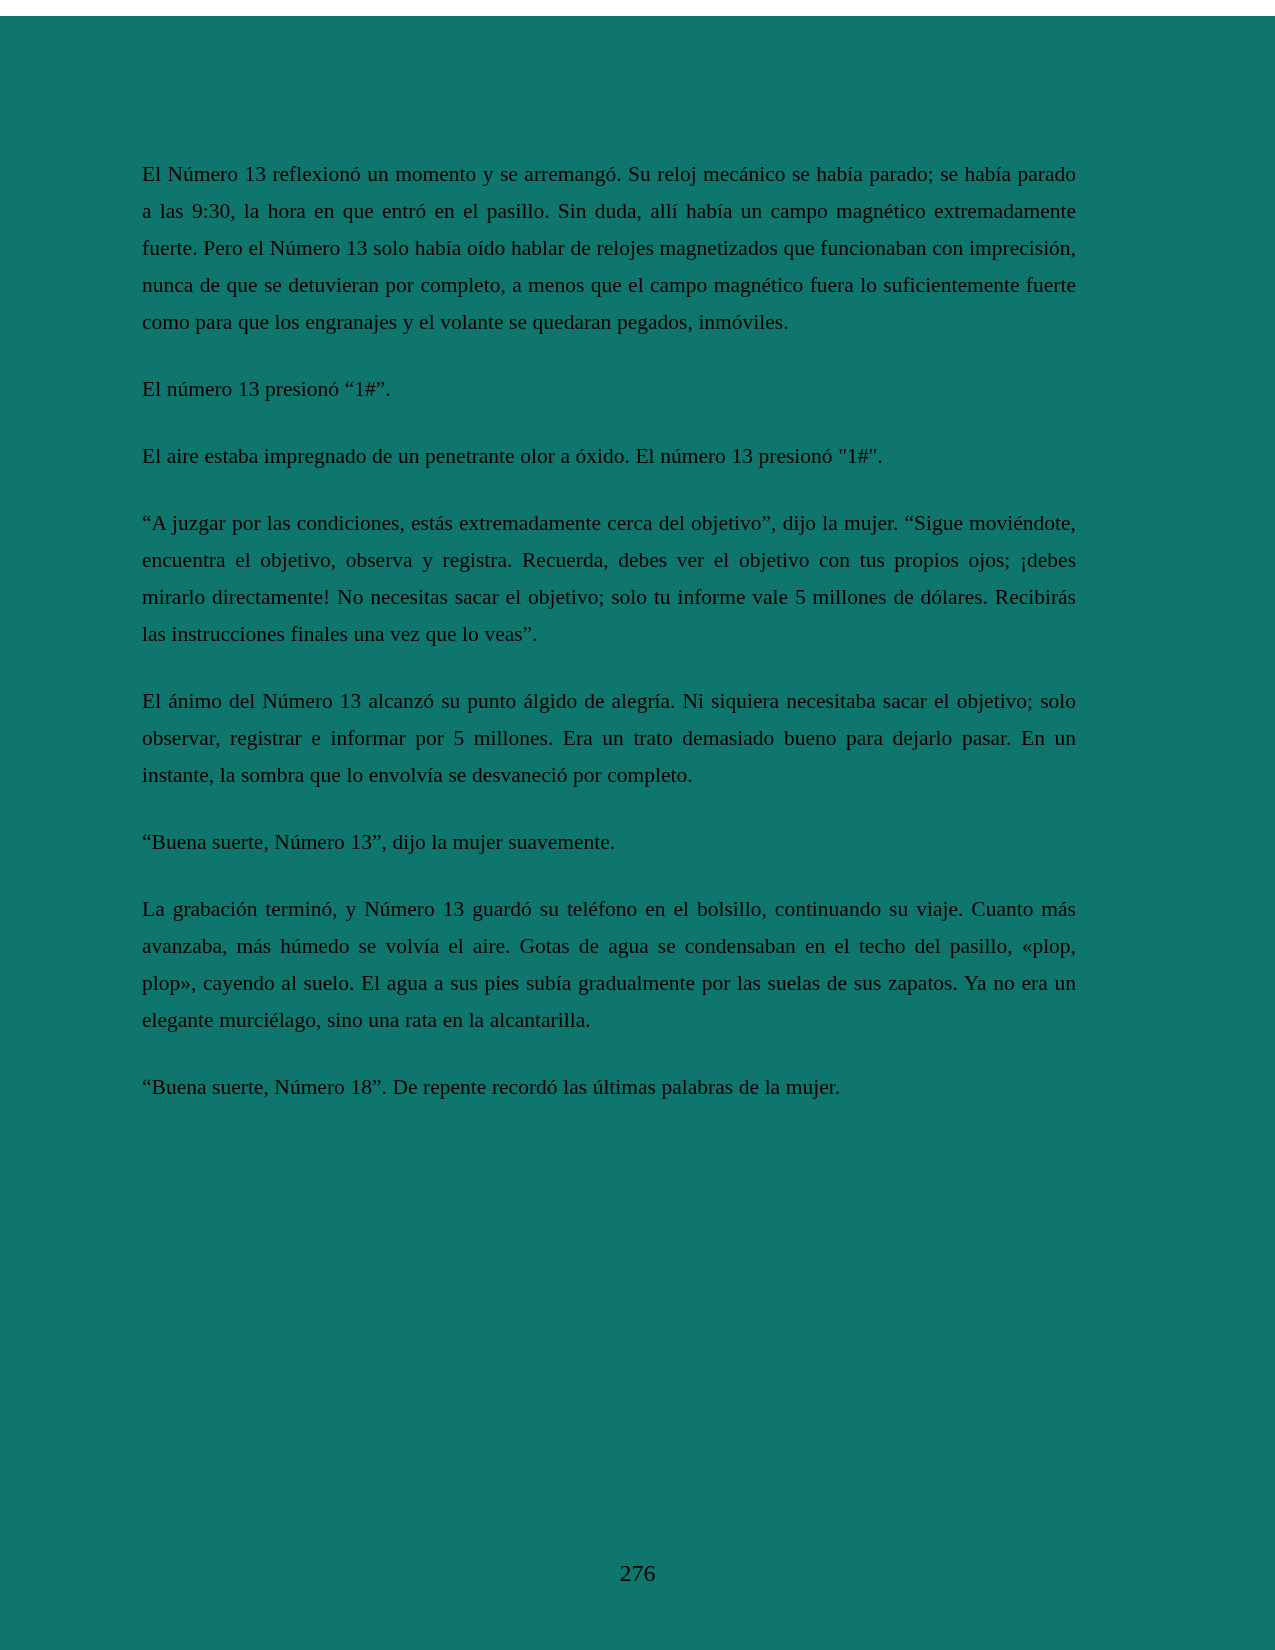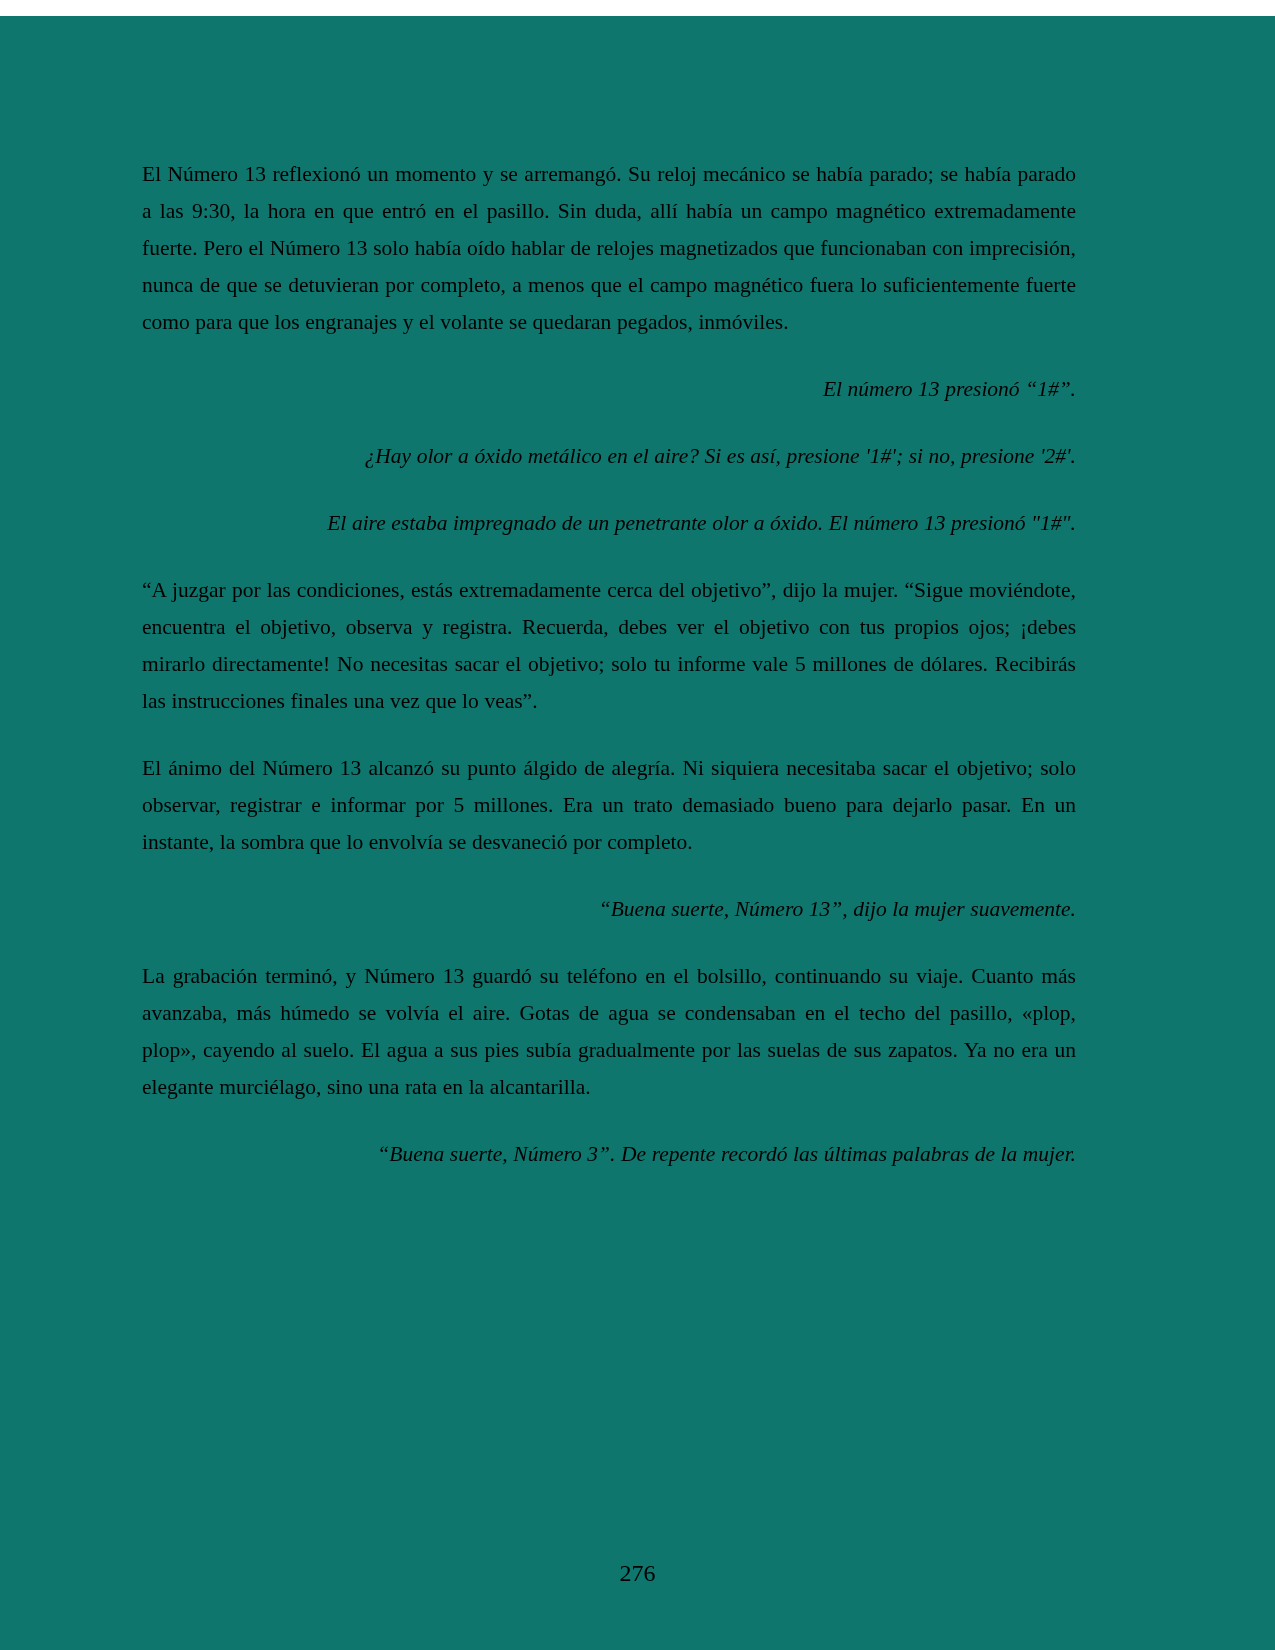--- a/index.html
+++ b/index.html
@@ -34,22 +34,21 @@
     text-align: justify;
     text-justify: inter-word;
     hyphens: none;
     word-spacing: 0.01em;
   }
   p.para:last-child {
     margin-bottom: 0;
   }
   
   p.para.short {
-    text-align: right;
-    font-style: italic;
+    text-align: left;
   }
   .section-gap {
     height: 84px;
   }
   .page-number {
     position: absolute;
     left: 0;
     right: 0;
     top: 1543px;
     text-align: center;
@@ -63,33 +62,32 @@
 <body>
 
 <div class="page">
 
   <div class="text-column">
 
     <p class="para">El Número 13 reflexionó un momento y se arremangó. Su reloj mecánico se había parado; se había parado a las 9:30, la hora en que entró en el pasillo. Sin duda, allí había un campo magnético extremadamente fuerte. Pero el Número 13 solo había oído hablar de relojes magnetizados que funcionaban con imprecisión, nunca de que se detuvieran por completo, a menos que el campo magnético fuera lo suficientemente fuerte como para que los engranajes y el volante se quedaran pegados, inmóviles.</p>
 
     <p class="para short">El número 13 presionó “1#”.</p>
 
-    <p class="para short">¿Hay olor a óxido metálico en el aire? Si es así, presione '1#'; si no, presione '2#'.</p>
 
     <p class="para short">El aire estaba impregnado de un penetrante olor a óxido. El número 13 presionó "1#".</p>
 
     <p class="para">“A juzgar por las condiciones, estás extremadamente cerca del objetivo”, dijo la mujer. “Sigue moviéndote, encuentra el objetivo, observa y registra. Recuerda, debes ver el objetivo con tus propios ojos; ¡debes mirarlo directamente! No necesitas sacar el objetivo; solo tu informe vale 5 millones de dólares. Recibirás las instrucciones finales una vez que lo veas”.</p>
 
     <p class="para">El ánimo del Número 13 alcanzó su punto álgido de alegría. Ni siquiera necesitaba sacar el objetivo; solo observar, registrar e informar por 5 millones. Era un trato demasiado bueno para dejarlo pasar. En un instante, la sombra que lo envolvía se desvaneció por completo.</p>
 
     <p class="para short">“Buena suerte, Número 13”, dijo la mujer suavemente.</p>
 
     <p class="para">La grabación terminó, y Número 13 guardó su teléfono en el bolsillo, continuando su viaje. Cuanto más avanzaba, más húmedo se volvía el aire. Gotas de agua se condensaban en el techo del pasillo, «plop, plop», cayendo al suelo. El agua a sus pies subía gradualmente por las suelas de sus zapatos. Ya no era un elegante murciélago, sino una rata en la alcantarilla.</p>
 
-    <p class="para short">“Buena suerte, Número 3”. De repente recordó las últimas palabras de la mujer.</p>
+    <p class="para short">“Buena suerte, Número 18”. De repente recordó las últimas palabras de la mujer.</p>
 
 
     <div class="section-gap"></div>
 
 
 
   </div>
 
   <div class="page-number">276</div>
 

